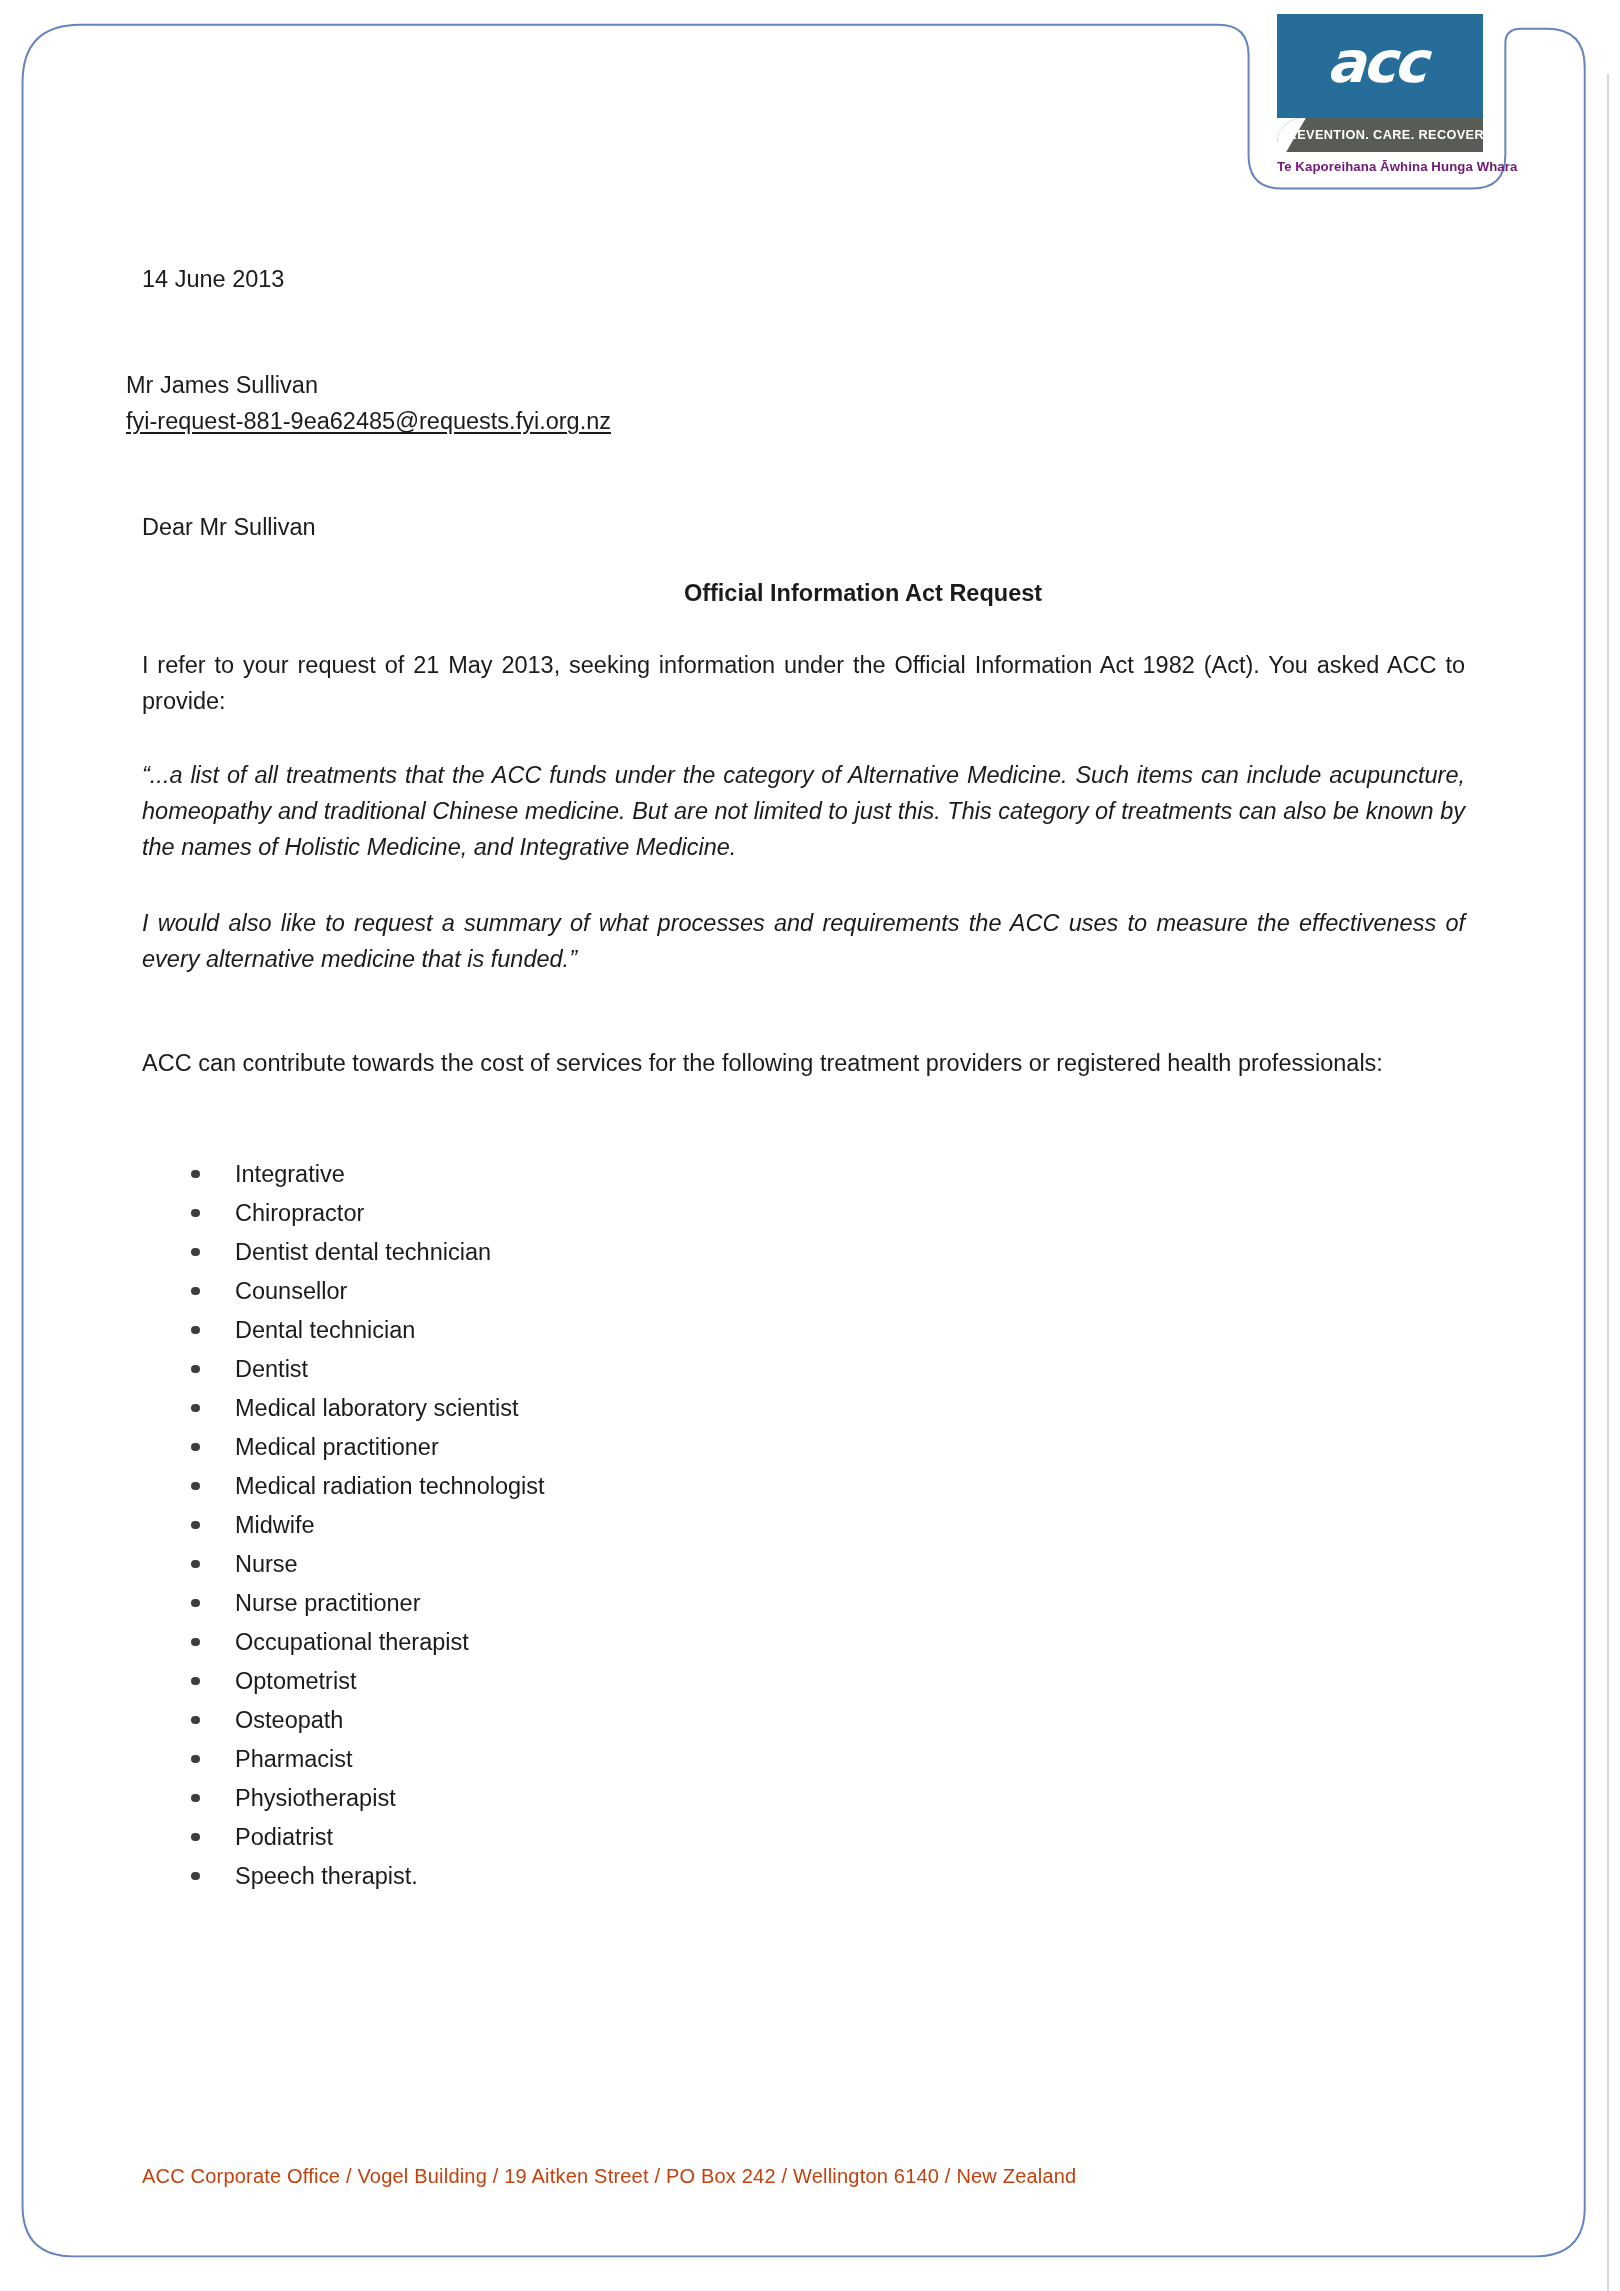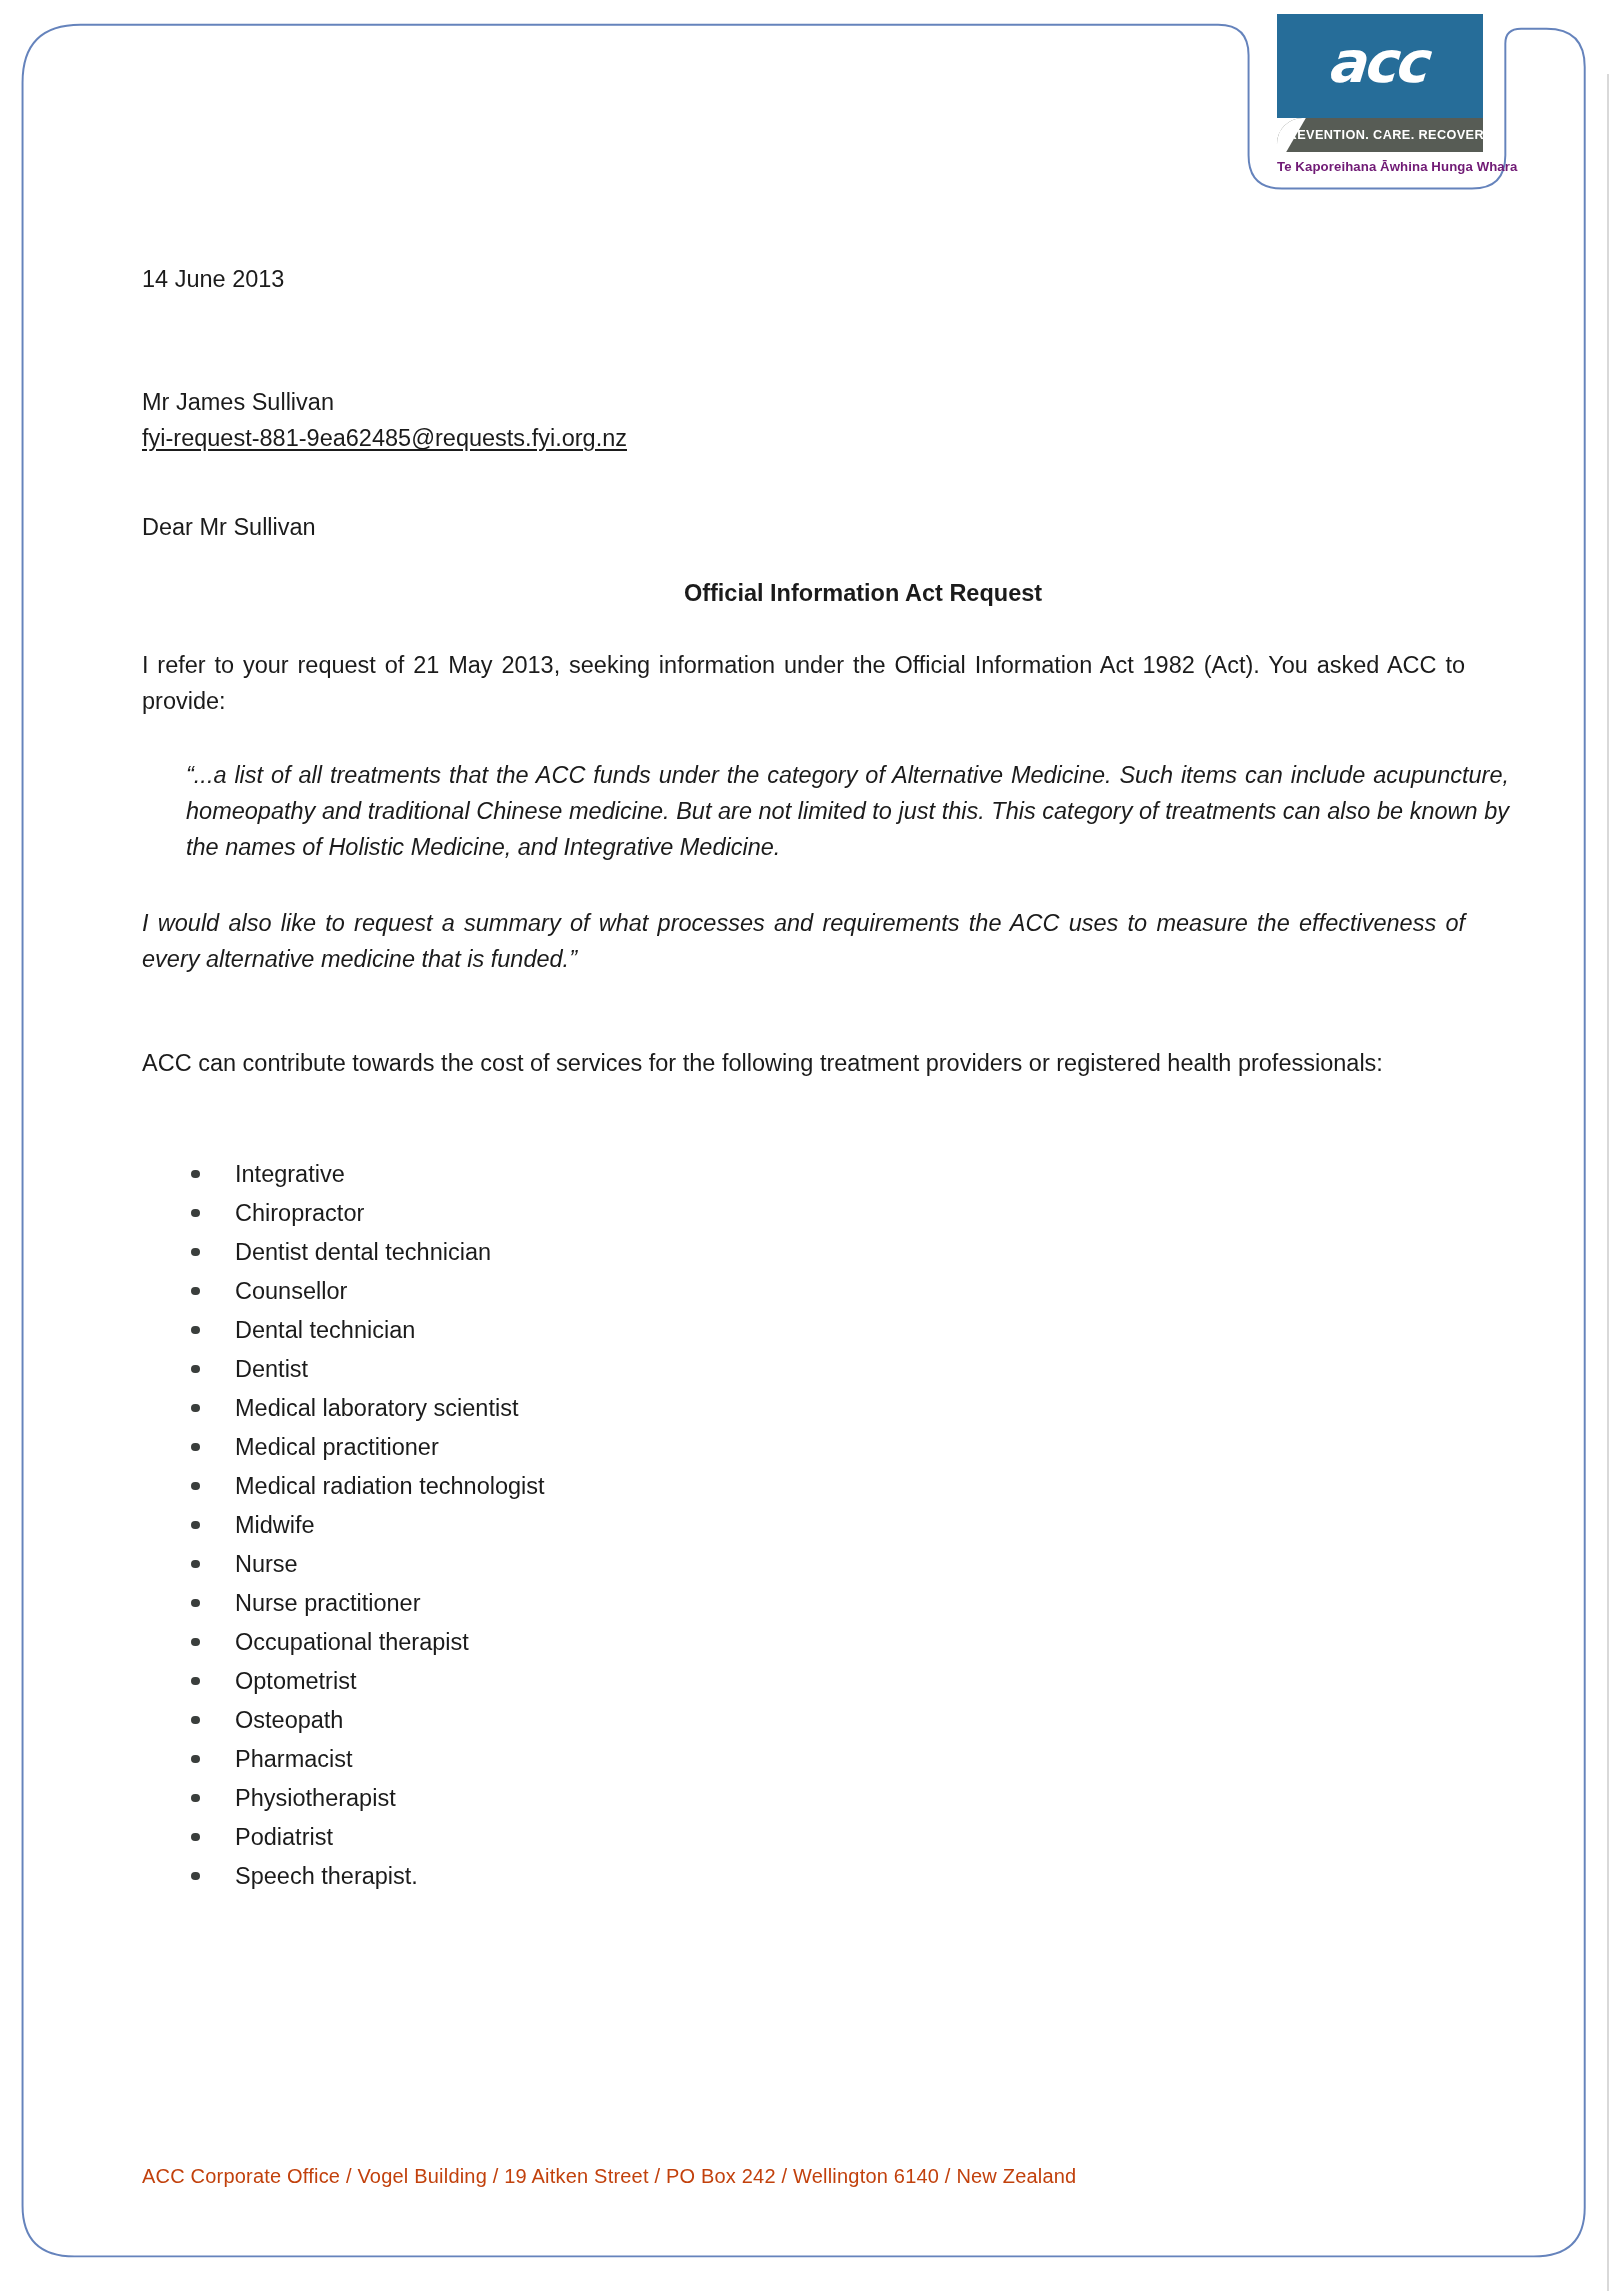--- a/index.html
+++ b/index.html
@@ -96,40 +96,40 @@
     letter-spacing: 0.1px;
   }
 
   
   .abs { position: absolute; }
   .txt {
     font-size: 23.5px;
     line-height: 36px;
   }
   .date-line      { left: 142px; top: 261px; }
-  .recipient      { left: 142px; top: 367px; margin-top: 17px; }
+  .recipient      { left: 126px; top: 367px; }
   .recipient .email {
     text-decoration: underline;
     text-underline-offset: 2.9px;
   }
   .salutation     { left: 142px; top: 509px; }
   .subject {
     left: 863px; top: 580px;
     transform: translateX(-50%);
     font-weight: bold;
     white-space: nowrap;
     font-size: 23.5px;
   }
   .para {
     left: 142px;
     width: 1323px;
     text-align: justify;
   }
   .para-intro     { top: 647px; }
-  .para-quote1    { top: 757px; font-style: italic; margin-left: 44px; }
+  .para-quote1    { top: 757px; font-style: italic; }
   .para-quote2    { top: 905px; font-style: italic; }
   .para-providers { top: 1045px; }
 
   .providers-list {
     left: 142px;
     top: 1155px;
     margin: 0;
     padding: 0;
     list-style: none;
   }

